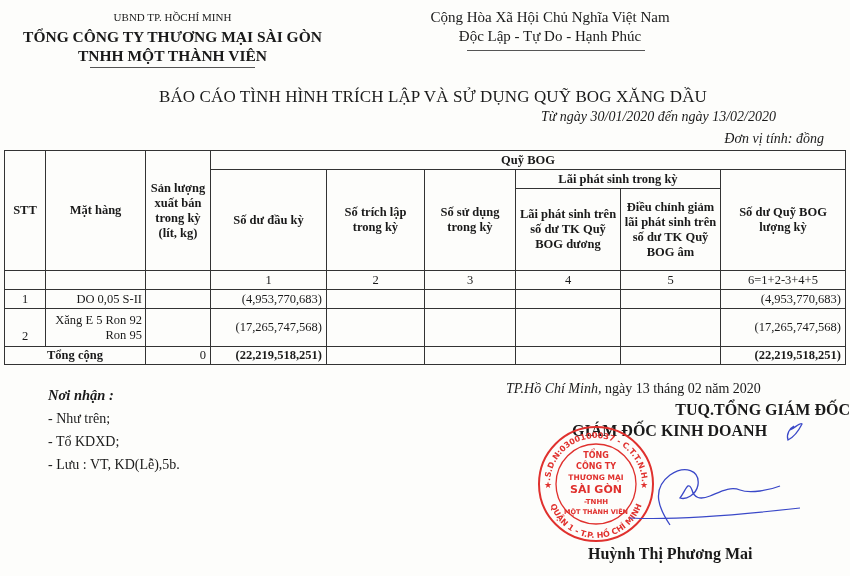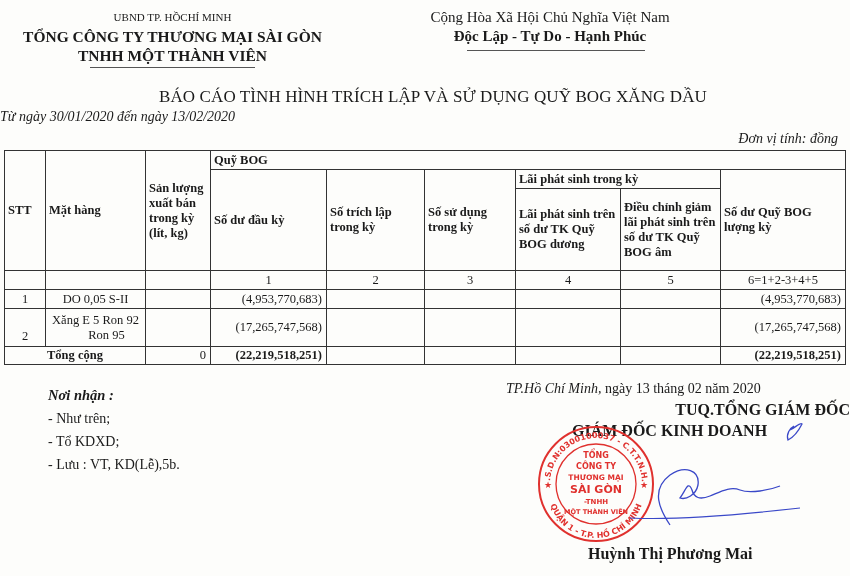--- a/index.html
+++ b/index.html
@@ -9,37 +9,37 @@
   }
   .abs { position:absolute; }
   .i { font-style:italic; }
 
   .hdr-left { left:0; top:8px; width:345px; text-align:center; font-size:15px; line-height:19px; }
   .hdr-left .l1 { font-size:11px;font-family:Liberation Serif, serif; }
   .hdr-left .l2, .hdr-left .l3 { font-weight:bold; font-size:15.5px; }
   .rule { position:absolute; height:1px; background:#555; }
 
   .hdr-right { left:400px; top:8px; width:300px; text-align:center; font-size:15px; line-height:19px; }
-  .hdr-right .l2 { font-weight:bold;text-align:center; }
+  .hdr-right .l2 { font-weight:normal;text-align:center; }
 
   .title { left:8px; width:850px; top:87px; text-align:center; font-weight:normal; font-size:17px; letter-spacing:0.1px; }
-  .period { left:0; width:776px; top:109px; text-align:left; font-style:italic; font-size:14px; }
-  .unit { right:12px; top:131px; font-style:italic; font-size:14px; }
+  .period { left:0; width:776px; top:109px; text-align:right; font-style:italic; font-size:14px; }
+  .unit { right:26px; top:131px; font-style:italic; font-size:14px; }
 
   table.rep {
     position:absolute; left:4px; top:150px; border-collapse:collapse;
     font-size:12.5px; table-layout:fixed;
   }
   table.rep td, table.rep th {
     border:1.3px solid #333; padding:0 3px; vertical-align:middle; line-height:15px;
   }
-  table.rep th { font-weight:bold; text-align:left;margin-left:36px; }
+  table.rep th { font-weight:bold; text-align:center;margin-left:36px; }
   table.rep td.num { text-align:right; padding-right:4px; }
   table.rep td.ctr { text-align:center; }
-  table.rep td.left { text-align:center; }
+  table.rep td.left { text-align:right; }
 
   .recv { left:48px; top:384px; font-size:14px; line-height:23px; }
   .recv .t { font-weight:bold; font-style:italic; font-size:14.5px; }
 
   .sign { left:490px; top:378px; width:360px; font-size:14px; line-height:21px; }
   .sign .date { padding-left:16px; }
   .sign .pos1 { font-weight:bold; font-size:16px; padding-left:96px;text-align:right; }
   .sign .pos2 { font-weight:bold; font-size:16px; padding-left:82px; }
   .signer { left:588px; top:545px; font-weight:bold; font-size:16px;text-align:right; }
 

